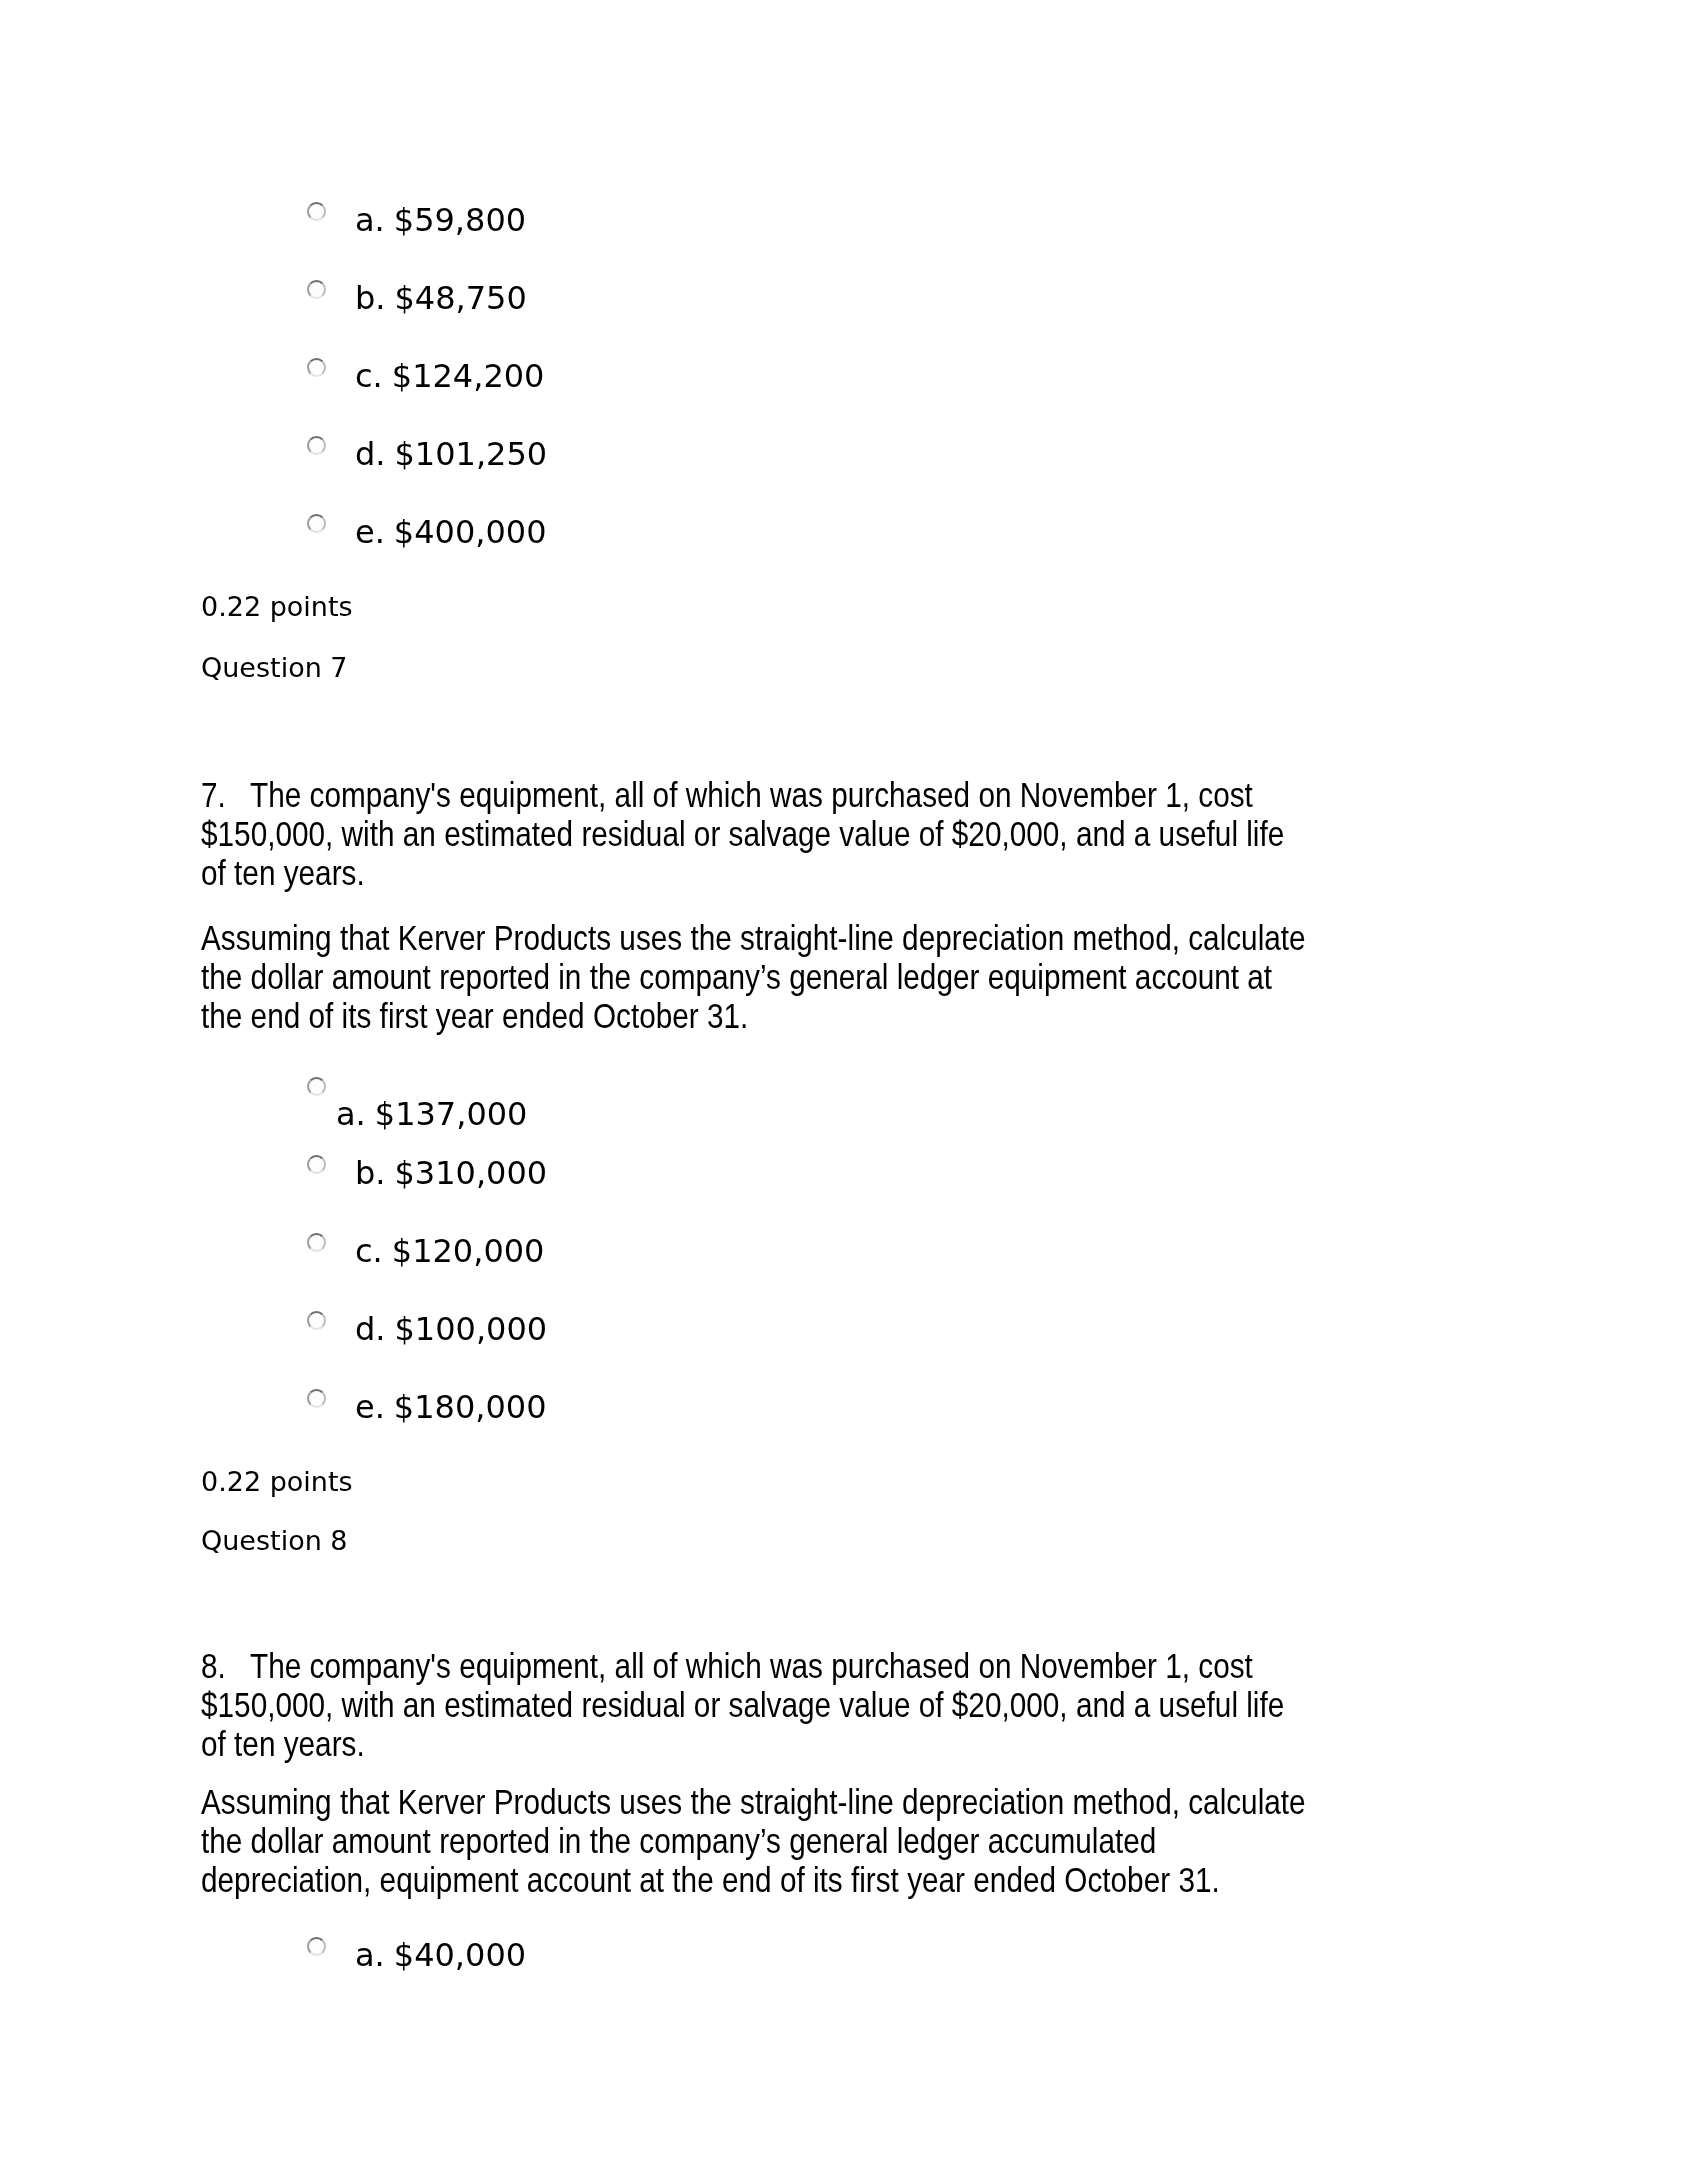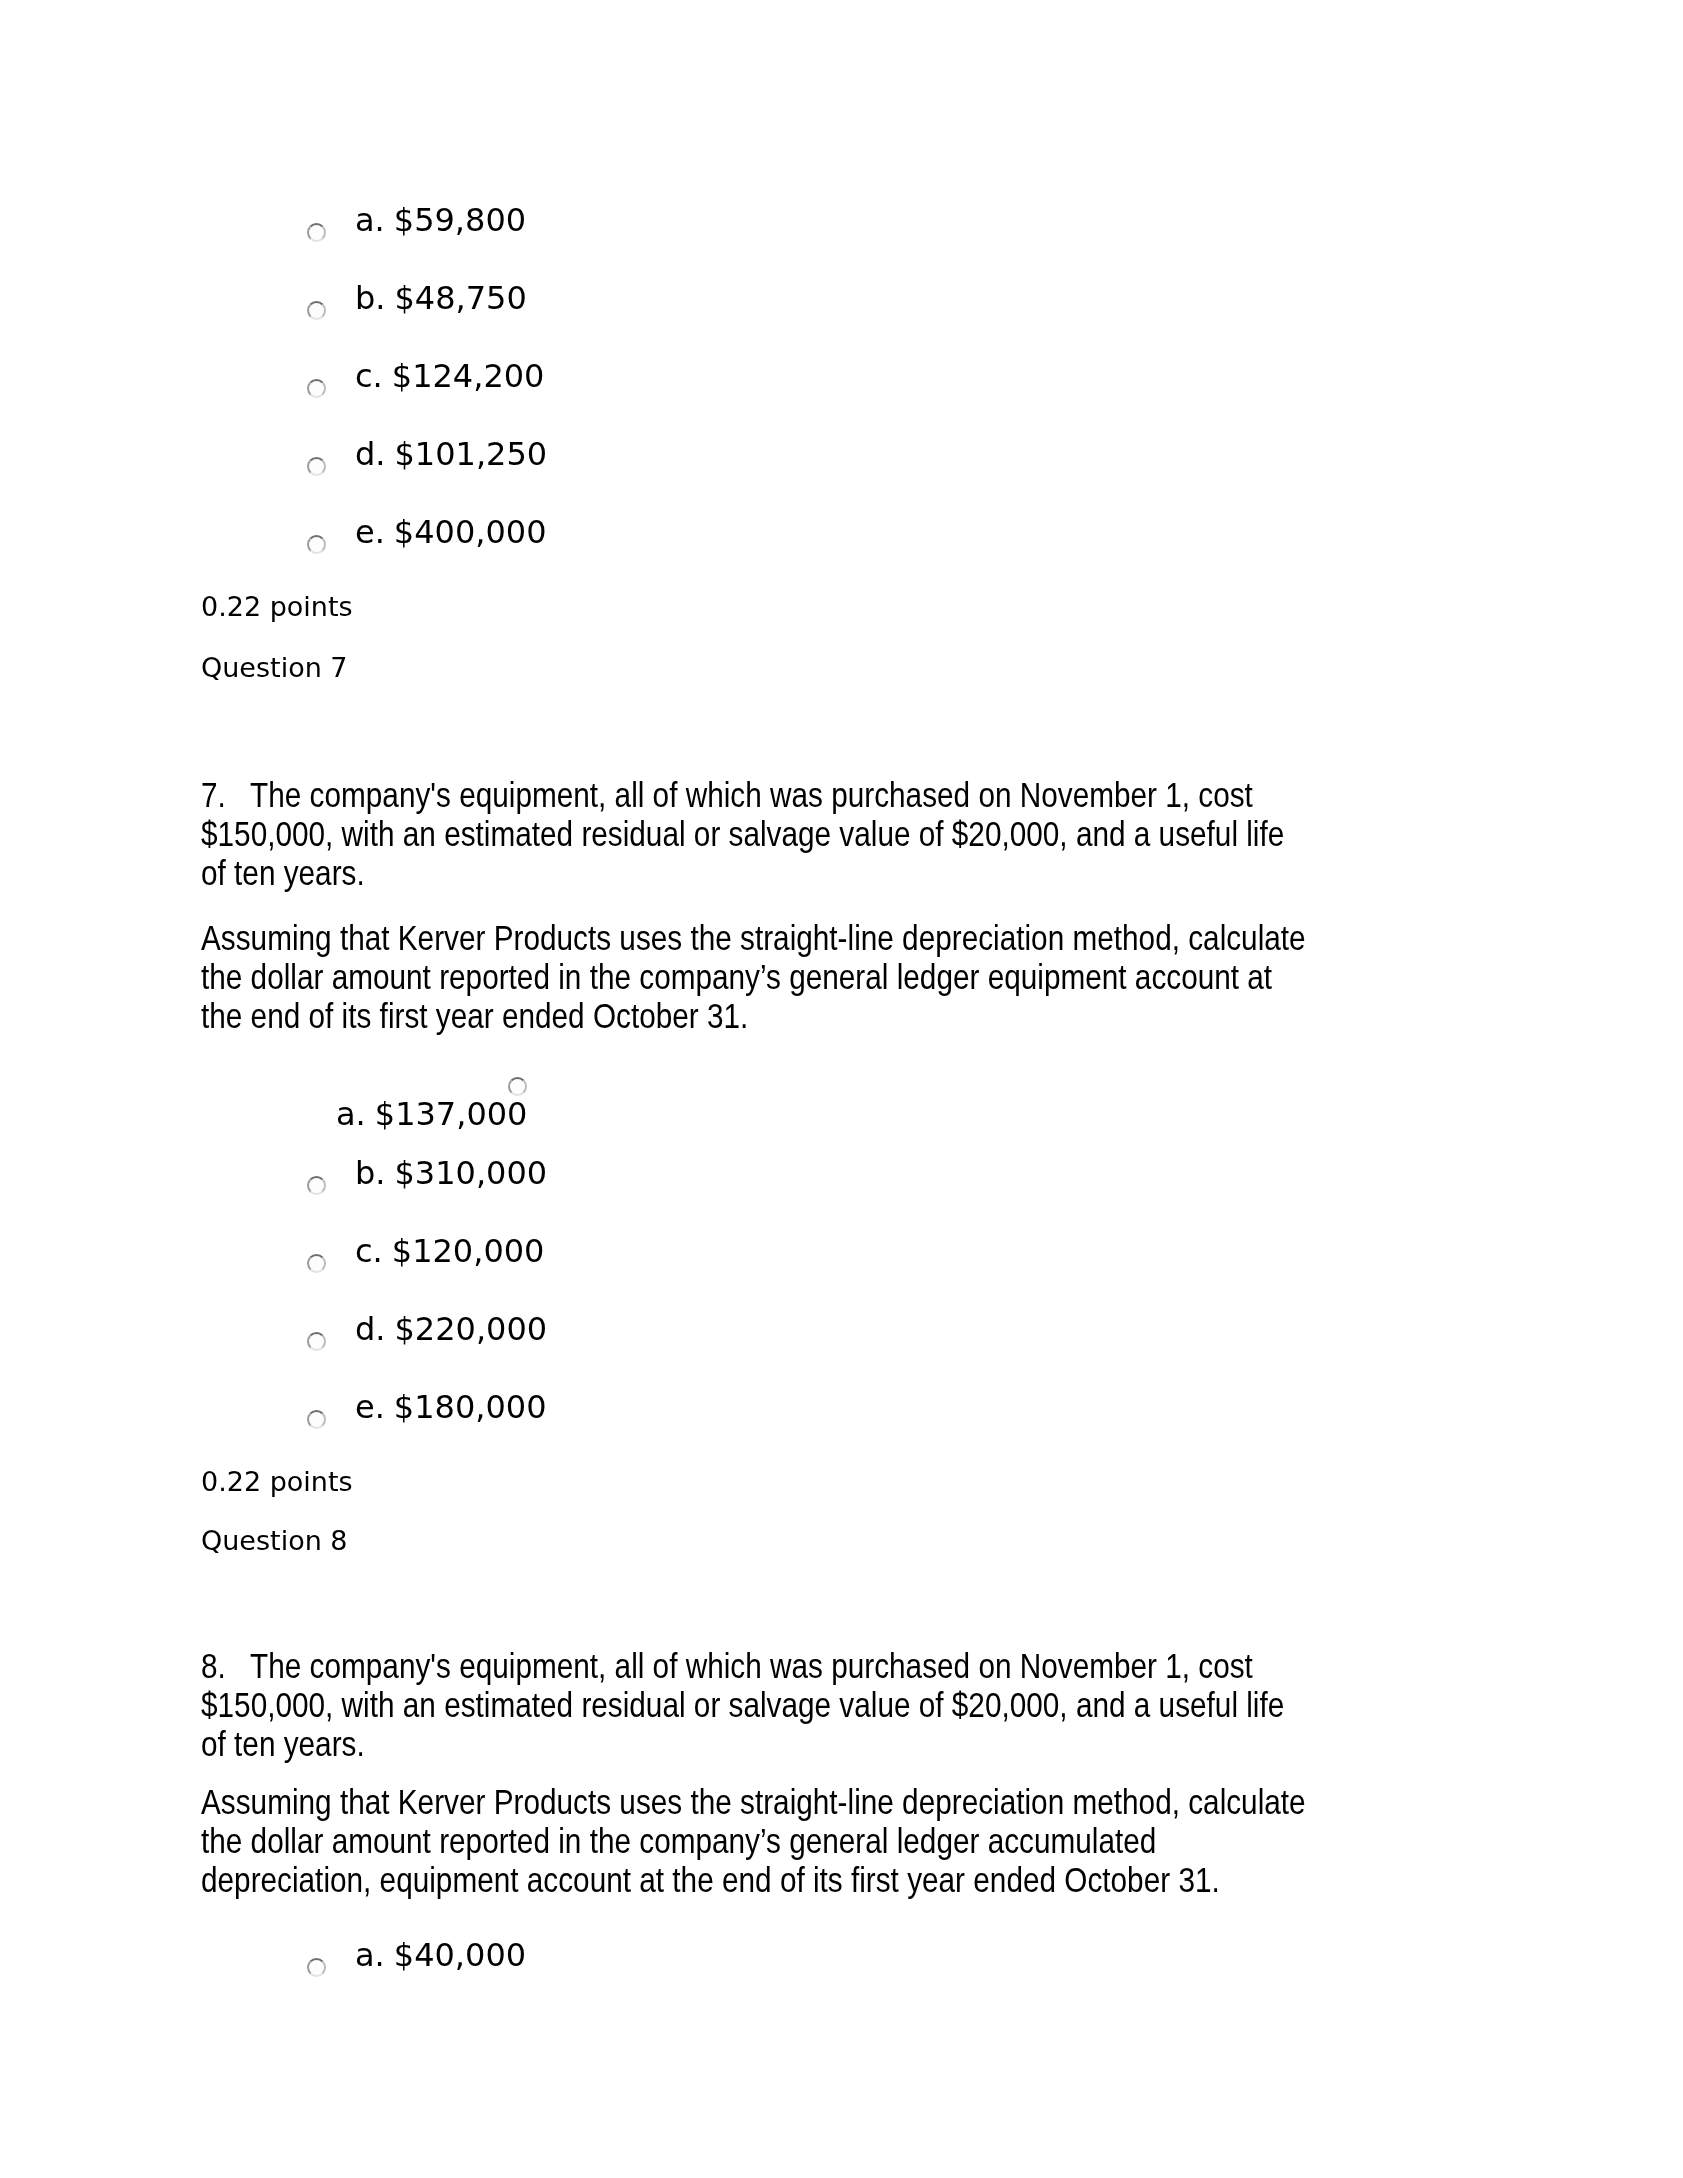--- a/index.html
+++ b/index.html
@@ -15,21 +15,21 @@
   .page {
     display: flex;
     flex-direction: column;
     align-items: flex-start;
     padding: 200px 0 0 201px;
     width: 1683px;
   }
   
   .option-row {
     display: flex;
-    align-items: flex-end;
+    align-items: flex-start;
     height: 40px;
     margin-left: 106px;
     cursor: default;
   }
   .mt-row { margin-top: 38px; }
   .radio {
     width: 19px;
     height: 19px;
     border-radius: 50%;
     border: 2.5px solid;
@@ -116,21 +116,21 @@
   <div class="option-row mt-row">
     <span class="radio"></span>
     <span class="option-label"><span class="opt-letter">b.</span><span class="opt-amount">$310,000</span></span>
   </div>
   <div class="option-row mt-row">
     <span class="radio"></span>
     <span class="option-label"><span class="opt-letter">c.</span><span class="opt-amount">$120,000</span></span>
   </div>
   <div class="option-row mt-row">
     <span class="radio"></span>
-    <span class="option-label"><span class="opt-letter">d.</span><span class="opt-amount">$220,000</span></span>
+    <span class="option-label"><span class="opt-letter">d.</span><span class="opt-amount">$100,000</span></span>
   </div>
   <div class="option-row mt-row">
     <span class="radio"></span>
     <span class="option-label"><span class="opt-letter">e.</span><span class="opt-amount">$180,000</span></span>
   </div>
 
   <div class="points mt-points">0.22 points</div>
 
   <div class="question-heading mt-head8">Question 8</div>
   <div class="para mt-para1b">8.   The company's equipment, all of which was purchased on November 1, cost

